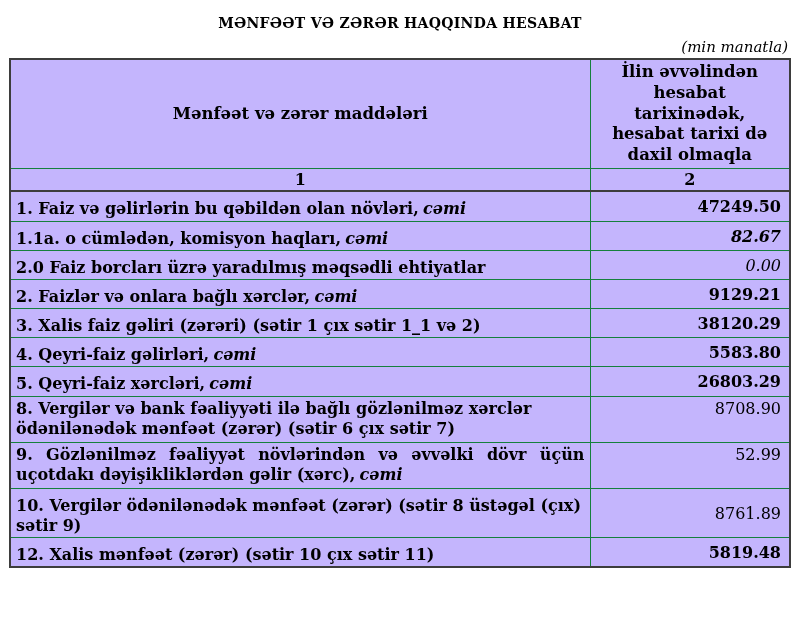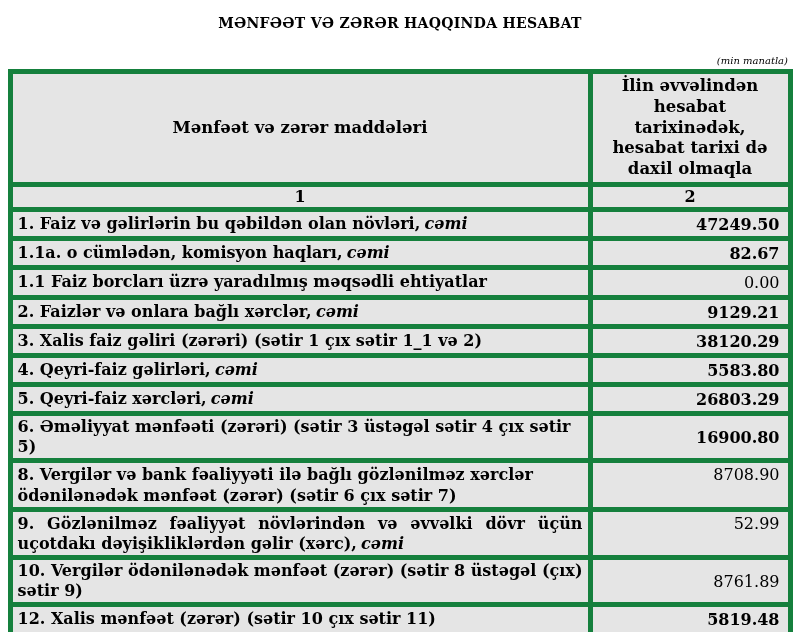--- a/index.html
+++ b/index.html
@@ -14,34 +14,34 @@
   .page-title {
     text-align: center;
     font-weight: bold;
     font-size: 14px;
     letter-spacing: 0.3px;
     margin: 15px 0 0 0;
   }
   .unit-note {
     text-align: right;
     font-style: italic;
-    font-size: 10px;
-    margin: 25px 12px 3px 0;
+    font-size: 15px;
+    margin: 9px 12px 3px 0;
     line-height: 1;
   }
   table.report {
     border-collapse: collapse;
     table-layout: fixed;
     width: 780px;
     margin: 0 auto;
     border: 2px solid #3d3d3d;
   }
   table.report td {
-    border: 5px solid #15803d;
-    background: #e5e5e5;
+    border: 1px solid #15803d;
+    background: #c4b5fd;
     font-size: 16px;
     line-height: 1.26;
     overflow: hidden;
   }
   
   tr.head-row { height: 99px; }
   tr.head-row td {
     text-align: center;
     vertical-align: middle;
     font-weight: bold;
@@ -53,31 +53,31 @@
     text-align: center;
     font-weight: bold;
     padding: 0 4px;
     border-bottom: 2px solid #3d3d3d;
   }
   
   tr.s { height: 24px; }
   tr.d { height: 46px; }
   td.lbl {
     font-weight: bold;
-    padding: 1px 5px 1px 5px;
+    padding: 7px 5px 1px 5px;
     vertical-align: middle;
   }
   td.val {
     font-weight: bold;
     text-align: right;
     padding: 3px 8px 1px 4px;
     vertical-align: middle;
   }
   td.reg  { font-weight: normal; }
-  td.white { background: #ffffff; }
+  td.white { background: #ffffff; font-style: italic; }
   td.just {
     text-align: justify;
     vertical-align: top;
     padding-top: 2px;
   }
   td.topv {
     vertical-align: top;
     padding-top: 2px;
   }
   .cemi { font-style: italic; margin-left: 0.27em; }
@@ -105,42 +105,38 @@
 
     <tr class="s">
       <td class="lbl"><span>1. Faiz və gəlirlərin bu qəbildən olan növləri,</span><span class="cemi">cəmi</span></td>
       <td class="val">47249.50</td>
     </tr>
     <tr class="s">
       <td class="lbl"><span>1.1a. o cümlədən, komisyon haqları,</span><span class="cemi">cəmi</span></td>
       <td class="val white">82.67</td>
     </tr>
     <tr class="s">
-      <td class="lbl"><span>1.1 Faiz borcları üzrə yaradılmış məqsədli ehtiyatlar</span><span class="cemi"></span></td>
+      <td class="lbl"><span>2.0 Faiz borcları üzrə yaradılmış məqsədli ehtiyatlar</span><span class="cemi"></span></td>
       <td class="val reg white">0.00</td>
     </tr>
     <tr class="s">
       <td class="lbl"><span>2. Faizlər və onlara bağlı xərclər,</span><span class="cemi">cəmi</span></td>
       <td class="val">9129.21</td>
     </tr>
     <tr class="s">
       <td class="lbl"><span>3. Xalis faiz gəliri (zərəri) (sətir 1 çıx sətir 1_1 və 2)</span><span class="cemi"></span></td>
       <td class="val">38120.29</td>
     </tr>
     <tr class="s">
       <td class="lbl"><span>4. Qeyri-faiz gəlirləri,</span><span class="cemi">cəmi</span></td>
       <td class="val">5583.80</td>
     </tr>
     <tr class="s">
       <td class="lbl"><span>5. Qeyri-faiz xərcləri,</span><span class="cemi">cəmi</span></td>
       <td class="val">26803.29</td>
-    </tr>
-    <tr class="s">
-      <td class="lbl"><span>6. Əməliyyat mənfəəti (zərəri) (sətir 3 üstəgəl sətir 4 çıx sətir 5)</span><span class="cemi"></span></td>
-      <td class="val">16900.80</td>
     </tr>
     <tr class="d">
       <td class="lbl topv"><span>8. Vergilər və bank fəaliyyəti ilə bağlı gözlənilməz xərclər ödənilənədək mənfəət (zərər) (sətir 6 çıx sətir 7)</span><span class="cemi"></span></td>
       <td class="val reg topv">8708.90</td>
     </tr>
     <tr class="d">
       <td class="lbl just"><span>9. Gözlənilməz fəaliyyət növlərindən və əvvəlki dövr üçün uçotdakı dəyişikliklərdən gəlir (xərc),</span><span class="cemi">cəmi</span></td>
       <td class="val reg topv">52.99</td>
     </tr>
     <tr class="s">

